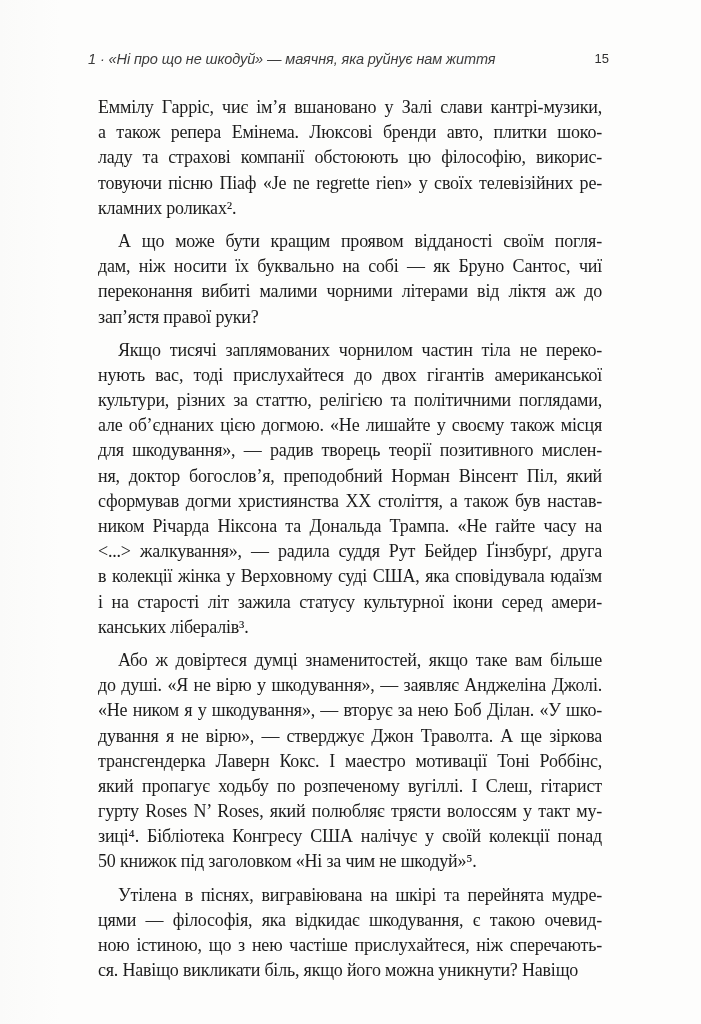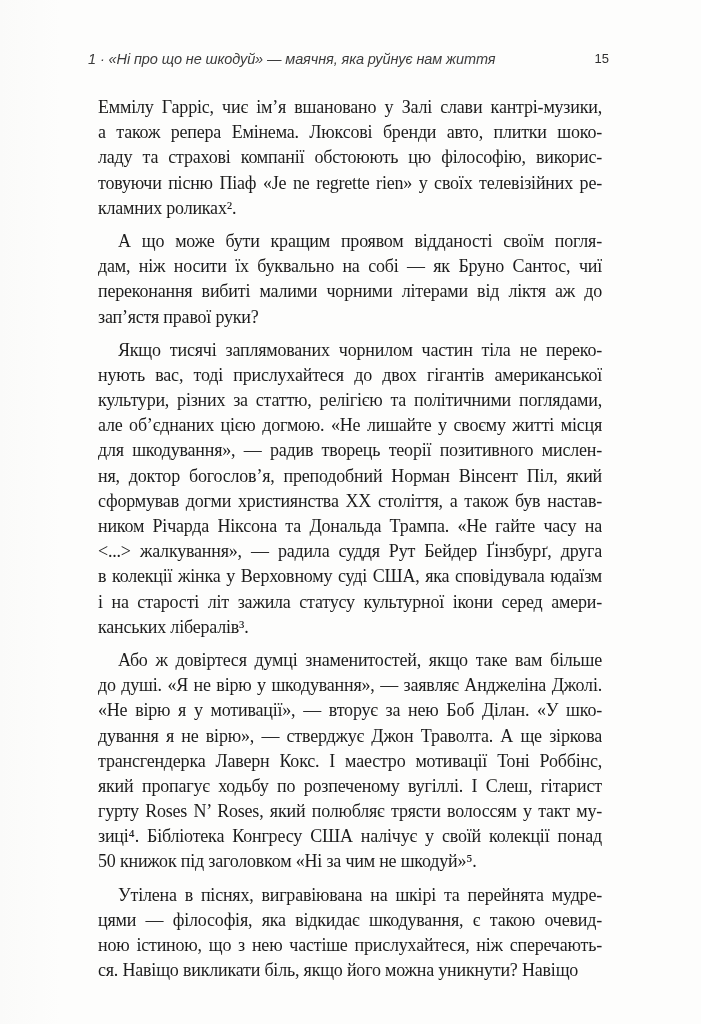--- a/index.html
+++ b/index.html
@@ -78,34 +78,34 @@
       <div class="paragraph">
         <div class="line indent">А що може бути кращим проявом відданості своїм погля-</div>
         <div class="line">дам, ніж носити їх буквально на собі — як Бруно Сантос, чиї</div>
         <div class="line">переконання вибиті малими чорними літерами від ліктя аж до</div>
         <div class="line last">зап’ястя правої руки?</div>
       </div>
       <div class="paragraph">
         <div class="line indent">Якщо тисячі заплямованих чорнилом частин тіла не переко-</div>
         <div class="line">нують вас, тоді прислухайтеся до двох гігантів американської</div>
         <div class="line">культури, різних за статтю, релігією та політичними поглядами,</div>
-        <div class="line">але об’єднаних цією догмою. «Не лишайте у своєму житті місця</div>
+        <div class="line">але об’єднаних цією догмою. «Не лишайте у своєму також місця</div>
         <div class="line">для шкодування», — радив творець теорії позитивного мислен-</div>
         <div class="line">ня, доктор богослов’я, преподобний Норман Вінсент Піл, який</div>
         <div class="line">сформував догми християнства XX століття, а також був настав-</div>
         <div class="line">ником Річарда Ніксона та Дональда Трампа. «Не гайте часу на</div>
         <div class="line">&lt;...&gt; жалкування», — радила суддя Рут Бейдер Ґінзбурґ, друга</div>
         <div class="line">в колекції жінка у Верховному суді США, яка сповідувала юдаїзм</div>
         <div class="line">і на старості літ зажила статусу культурної ікони серед амери-</div>
         <div class="line last">канських лібералів³.</div>
       </div>
       <div class="paragraph">
         <div class="line indent">Або ж довіртеся думці знаменитостей, якщо таке вам більше</div>
         <div class="line">до душі. «Я не вірю у шкодування», — заявляє Анджеліна Джолі.</div>
-        <div class="line">«Не вірю я у мотивації», — вторує за нею Боб Ділан. «У шко-</div>
+        <div class="line">«Не ником я у шкодування», — вторує за нею Боб Ділан. «У шко-</div>
         <div class="line">дування я не вірю», — стверджує Джон Траволта. А ще зіркова</div>
         <div class="line">трансгендерка Лаверн Кокс. І маестро мотивації Тоні Роббінс,</div>
         <div class="line">який пропагує ходьбу по розпеченому вугіллі. І Слеш, гітарист</div>
         <div class="line">гурту Roses N’ Roses, який полюбляє трясти волоссям у такт му-</div>
         <div class="line">зиці⁴. Бібліотека Конгресу США налічує у своїй колекції понад</div>
         <div class="line last">50 книжок під заголовком «Ні за чим не шкодуй»⁵.</div>
       </div>
       <div class="paragraph">
         <div class="line indent">Утілена в піснях, вигравіювана на шкірі та перейнята мудре-</div>
         <div class="line">цями — філософія, яка відкидає шкодування, є такою очевид-</div>

